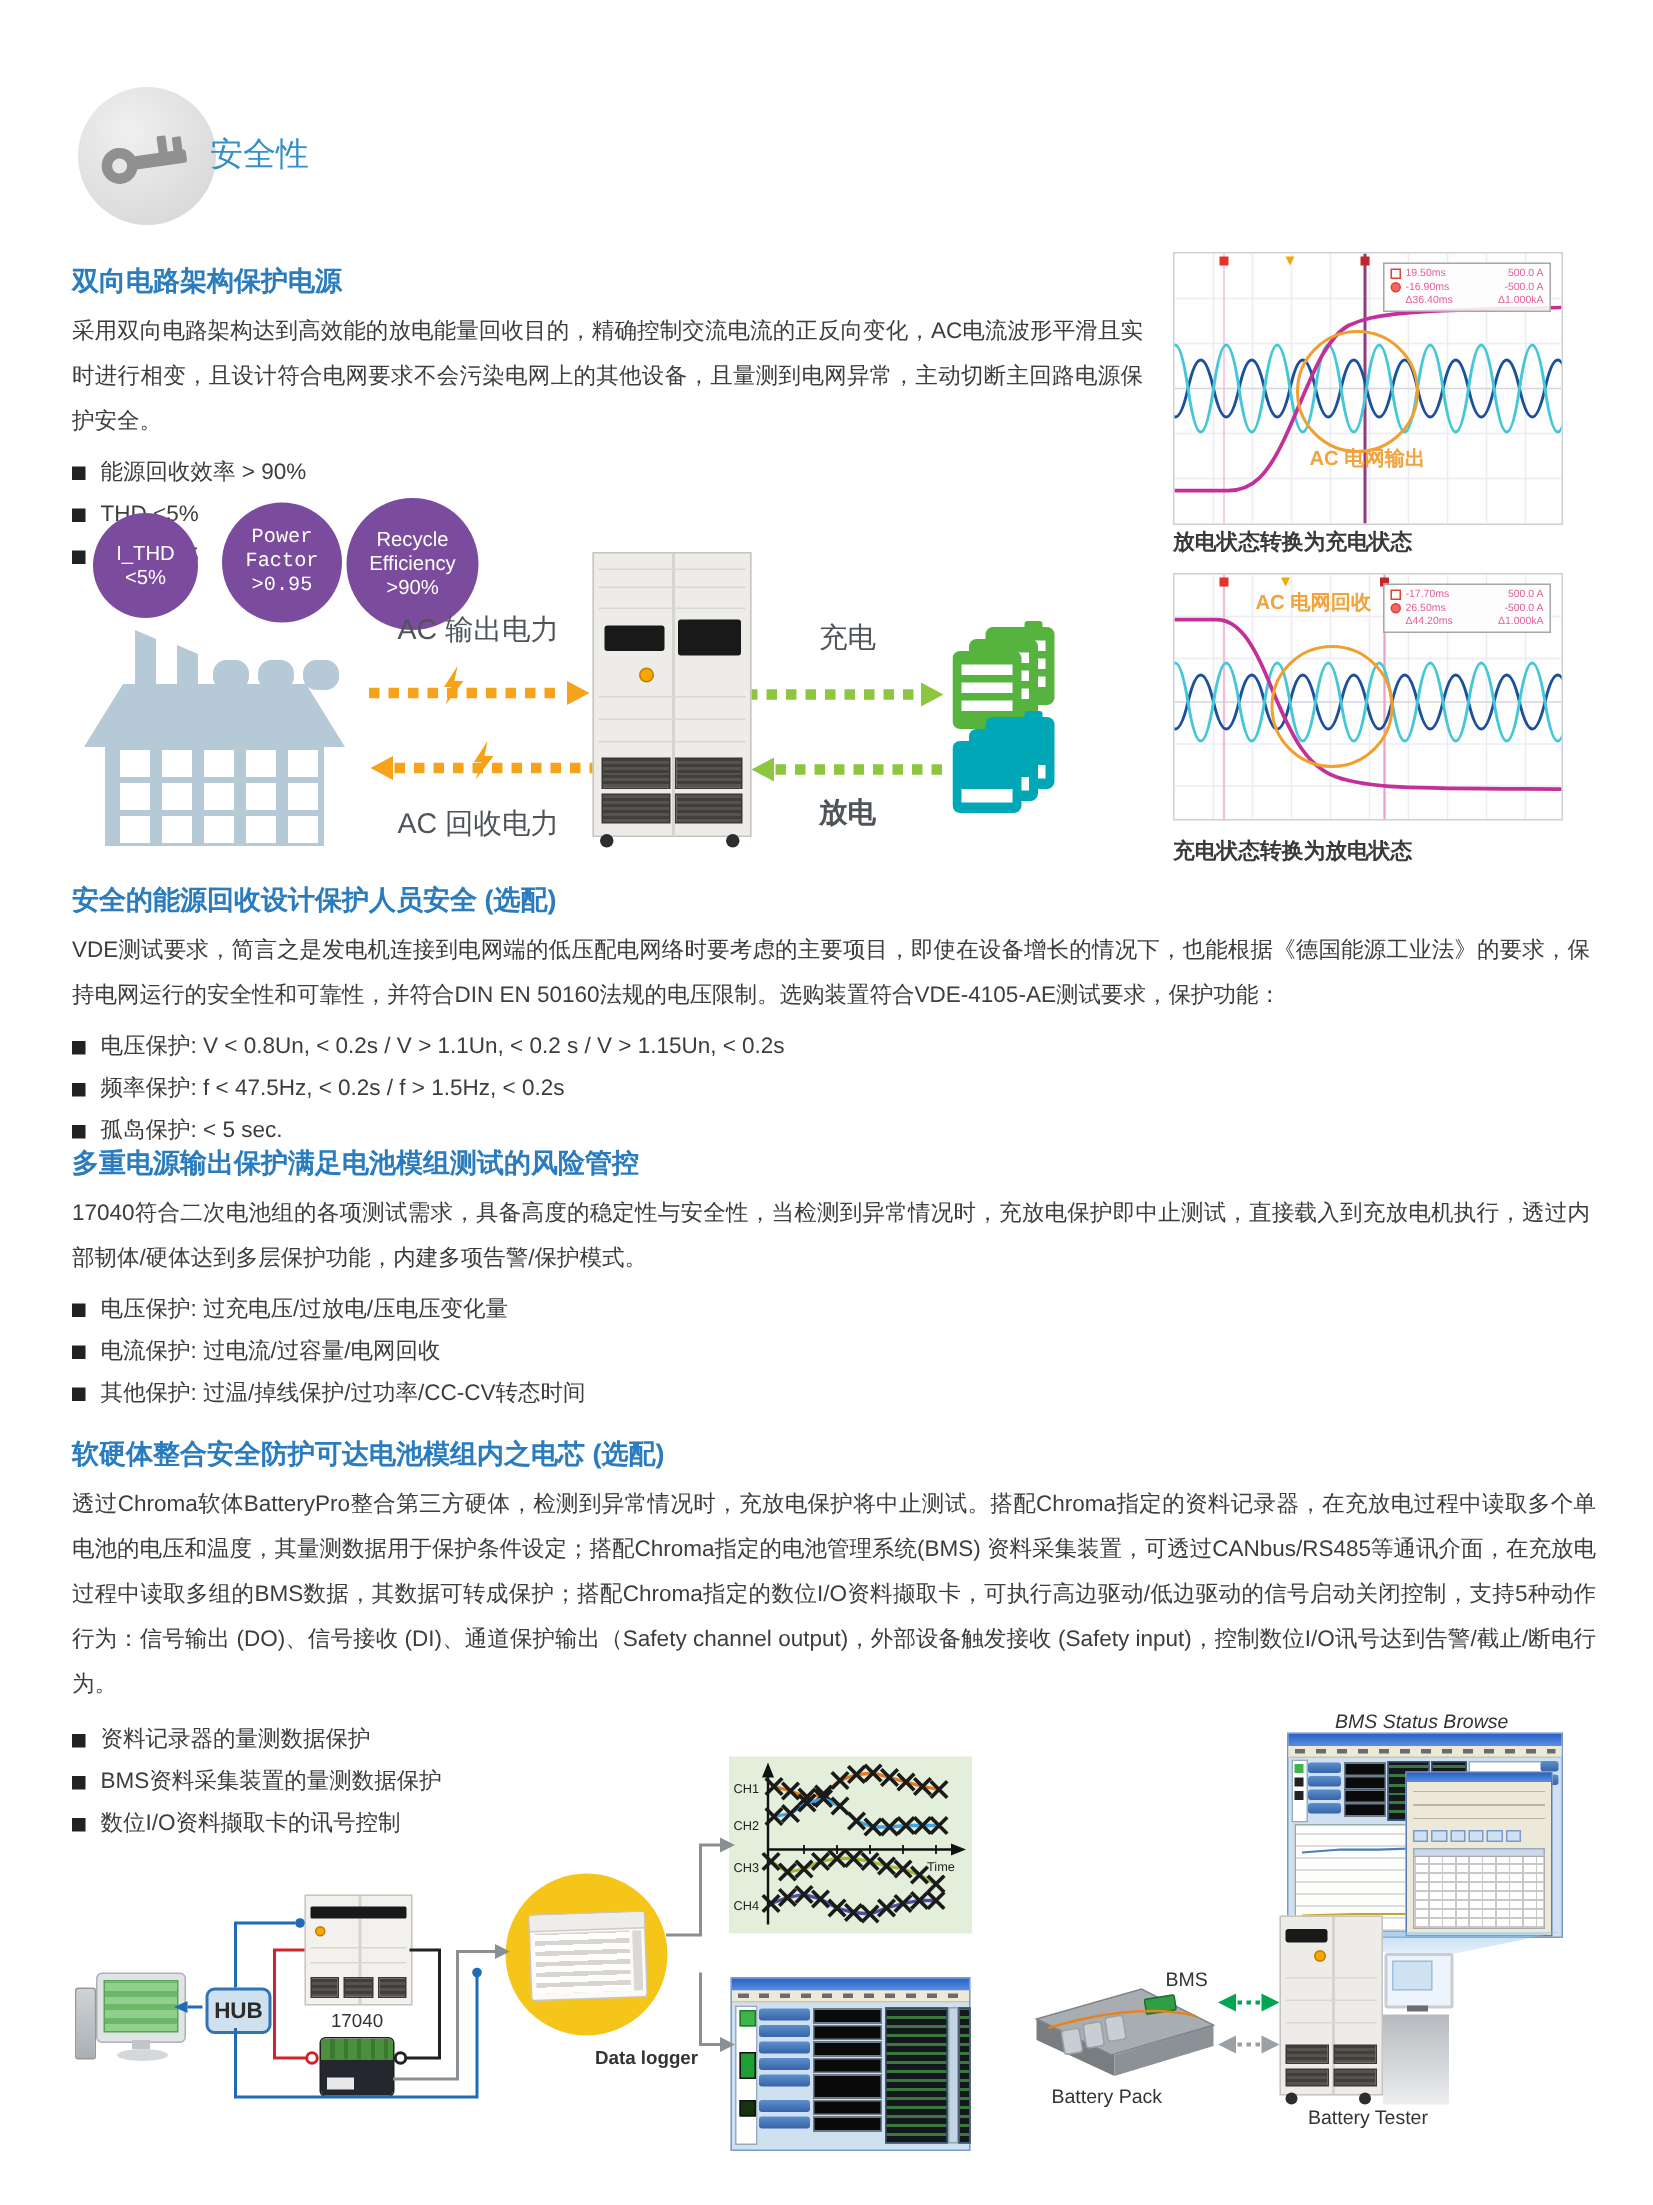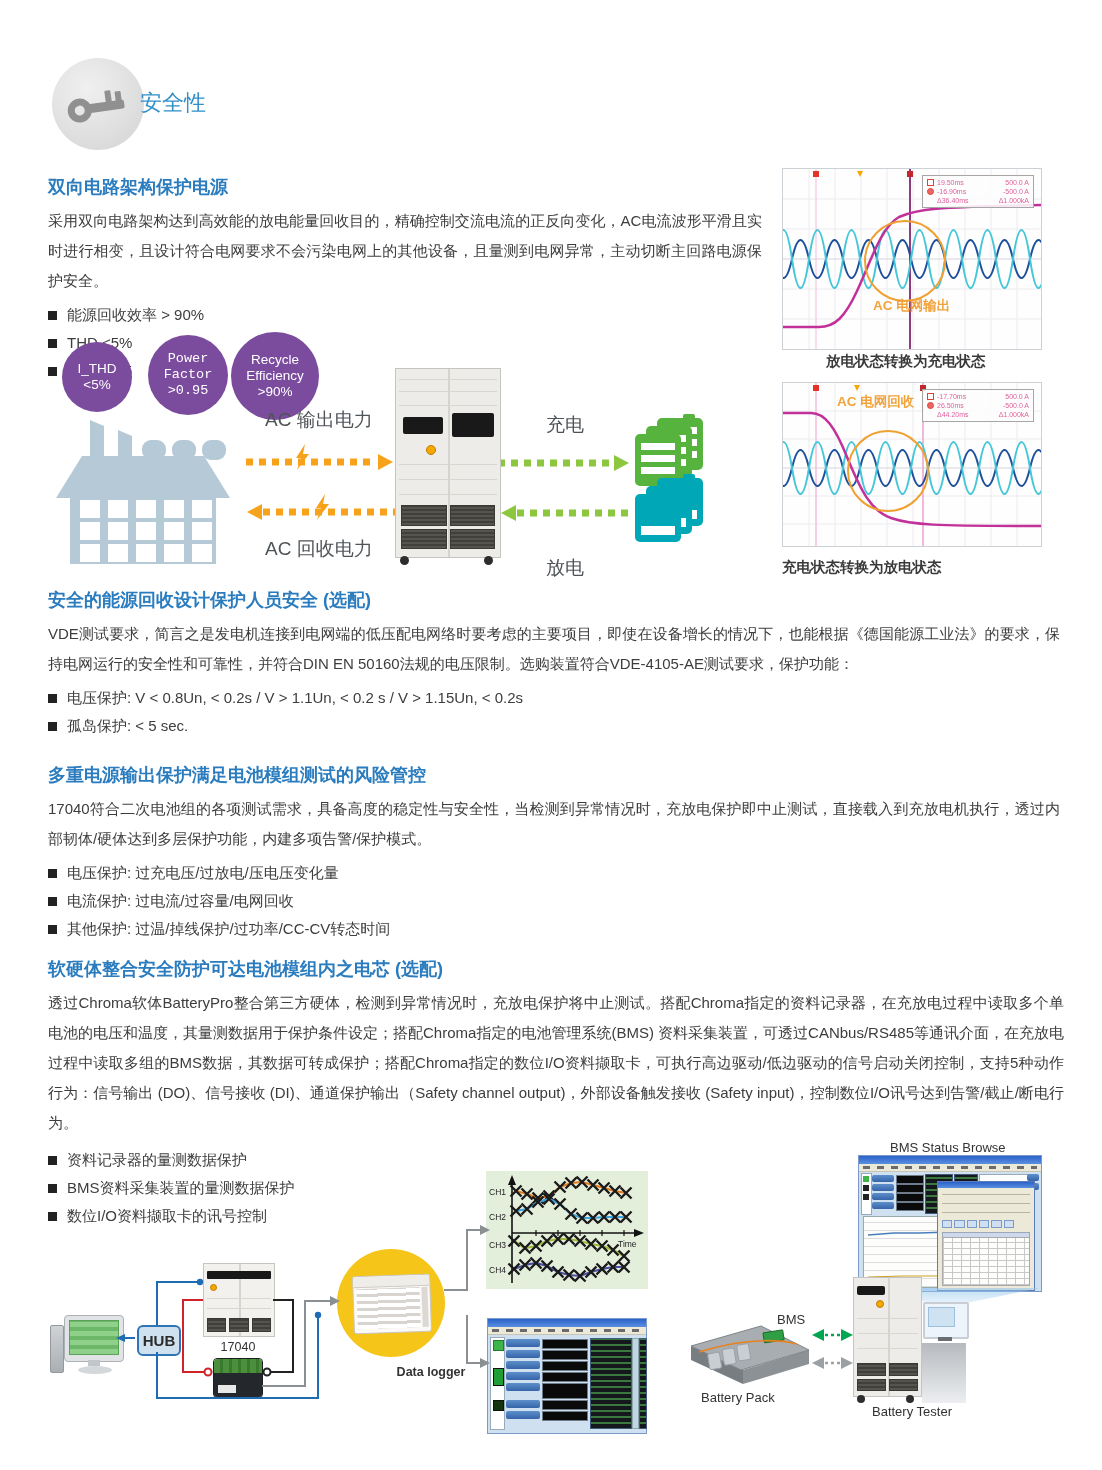--- a/index.html
+++ b/index.html
@@ -163,21 +163,21 @@
         <rect x="52" y="128" width="20" height="18"></rect>
         <rect x="80" y="128" width="20" height="18"></rect>
         <rect x="108" y="128" width="20" height="18"></rect>
         <rect x="136" y="128" width="20" height="18"></rect>
     </g>
   </svg>
 
   <div class="flowlab" style="left:265px;top:407px;">AC 输出电力</div>
   <div class="flowlab" style="left:265px;top:536px;">AC 回收电力</div>
   <div class="flowlab" style="left:546px;top:412px;">充电</div>
-  <div class="flowlab" style="left:546px;top:555px;">放电</div>
+  <div class="flowlab" style="left:546px;top:529px;font-weight:bold;">放电</div>
 
   <svg class="abs" style="left:230px;top:400px;" width="515" height="165" viewBox="0 0 515 165">
     <line x1="16" y1="62" x2="146" y2="62" stroke="#f7a21b" stroke-width="7" stroke-dasharray="7 6"></line>
     <polygon points="148,54 163,62 148,70" fill="#f7a21b"></polygon>
     <path d="M75,44 l-9,14 h5 l-4,12 l12,-16 h-6 z" fill="#f7a21b"></path>
     <line x1="33" y1="112" x2="170" y2="112" stroke="#f7a21b" stroke-width="7" stroke-dasharray="7 6"></line>
     <polygon points="32,104 17,112 32,120" fill="#f7a21b"></polygon>
     <path d="M95,94 l-9,14 h5 l-4,12 l12,-16 h-6 z" fill="#f7a21b"></path>
     <line x1="268" y1="63" x2="382" y2="63" stroke="#8dc63f" stroke-width="7" stroke-dasharray="7 6"></line>
     <polygon points="384,55 399,63 384,71" fill="#8dc63f"></polygon>
@@ -289,21 +289,21 @@
           <b>-500.0 A</b>
         </div>
       <div class="lr">
           <i class="lg no"></i>
           <span>Δ36.40ms</span>
           <b>Δ1.000kA</b>
         </div>
     </div>
     <div class="anno" style="left:90px;top:128px;">AC 电网输出</div>
   </div>
-  <div class="cap" style="left:782px;top:352px;margin-left:44px;">放电状态转换为充电状态</div>
+  <div class="cap" style="left:782px;top:352px;">放电状态转换为充电状态</div>
 
   <div class="scope" style="left:782px;top:382px;width:258px;height:163px;">
     <svg width="258" height="163" viewBox="0 0 258 163">
       <g stroke="#ececf2" stroke-width="1">
         <line x1="26" y1="0" x2="26" y2="163"></line>
           <line x1="52" y1="0" x2="52" y2="163"></line>
           <line x1="78" y1="0" x2="78" y2="163"></line>
           <line x1="104" y1="0" x2="104" y2="163"></line>
           <line x1="130" y1="0" x2="130" y2="163"></line>
           <line x1="156" y1="0" x2="156" y2="163"></line>
@@ -350,20 +350,24 @@
   <section class="sec" style="top:588px;width:1012px;">
     <h2>安全的能源回收设计保护人员安全 (选配)</h2>
     <p>VDE测试要求，简言之是发电机连接到电网端的低压配电网络时要考虑的主要项目，即使在设备增长的情况下，也能根据《德国能源工业法》的要求，保持电网运行的安全性和可靠性，并符合DIN EN 50160法规的电压限制。选购装置符合VDE-4105-AE测试要求，保护功能：</p>
     <ul>
       <li>
           <i class="sq"></i>
           <span>电压保护: V &lt; 0.8Un, &lt; 0.2s / V &gt; 1.1Un, &lt; 0.2 s / V &gt; 1.15Un, &lt; 0.2s</span>
         </li>
       <li>
           <i class="sq"></i>
+          <span>频率保护: f &lt; 47.5Hz, &lt; 0.2s / f &gt; 1.5Hz, &lt; 0.2s</span>
+        </li>
+      <li>
+          <i class="sq"></i>
           <span>孤岛保护: &lt; 5 sec.</span>
         </li>
     </ul>
   </section>
 
   <section class="sec" style="top:763px;width:1012px;">
     <h2>多重电源输出保护满足电池模组测试的风险管控</h2>
     <p>17040符合二次电池组的各项测试需求，具备高度的稳定性与安全性，当检测到异常情况时，充放电保护即中止测试，直接载入到充放电机执行，透过内部韧体/硬体达到多层保护功能，内建多项告警/保护模式。</p>
     <ul>
       <li>
@@ -500,21 +504,21 @@
         <div class="pill" style="left:18px;top:81px;width:34px;height:8px;"></div>
           <div class="blk" style="left:54px;top:81px;width:44px;height:8px;"></div>
         <div class="pill" style="left:18px;top:92px;width:34px;height:8px;"></div>
           <div class="blk" style="left:54px;top:92px;width:44px;height:8px;"></div>
       </div>
       <div class="darktable" style="left:102px;top:19px;width:40px;bottom:4px;"></div>
       <div class="abs" style="left:144px;top:19px;width:5px;bottom:4px;background:#c4d4e6;border:1px solid #8aa;"></div>
       <div class="darktable" style="left:151px;top:19px;width:6px;bottom:4px;"></div>
     </div>
 
-    <div class="lab" style="left:850px;top:10px;font-size:13px;">BMS Status Browse</div>
+    <div class="lab" style="left:850px;top:10px;font-size:13px;font-style:italic;">BMS Status Browse</div>
     <div class="win" style="left:818px;top:25px;width:182px;height:135px;">
       <div class="tbar"></div>
       <div class="mbar">
           <i></i>
         </div>
       <div class="abs" style="left:2px;top:17px;width:9px;height:40px;background:#fff;border:1px solid #9ab;">
         <div class="abs" style="left:1px;top:2px;width:6px;height:6px;background:#3db54a;"></div>
         <div class="abs" style="left:1px;top:11px;width:6px;height:6px;background:#222;"></div>
         <div class="abs" style="left:1px;top:20px;width:6px;height:6px;background:#222;"></div>
       </div>

